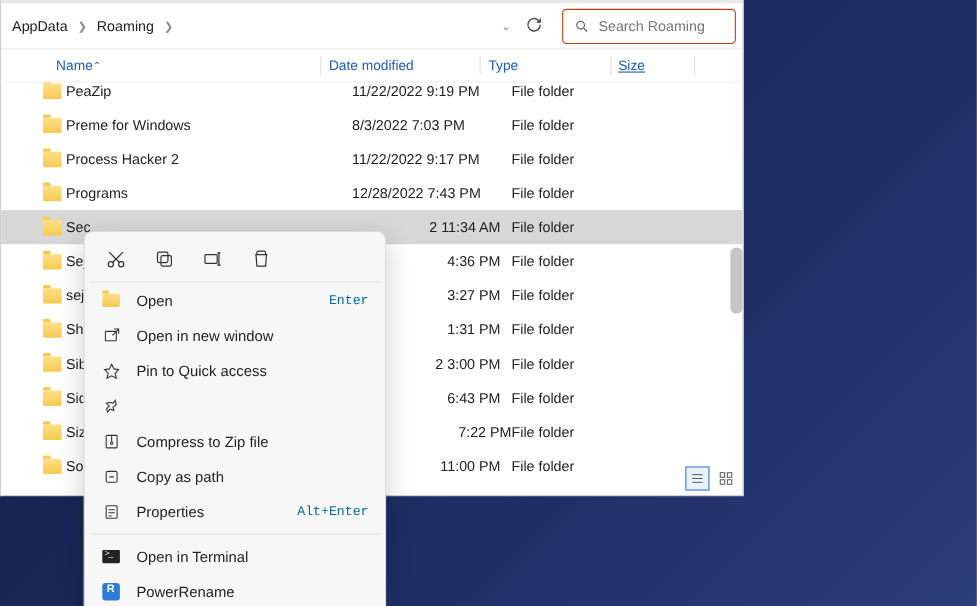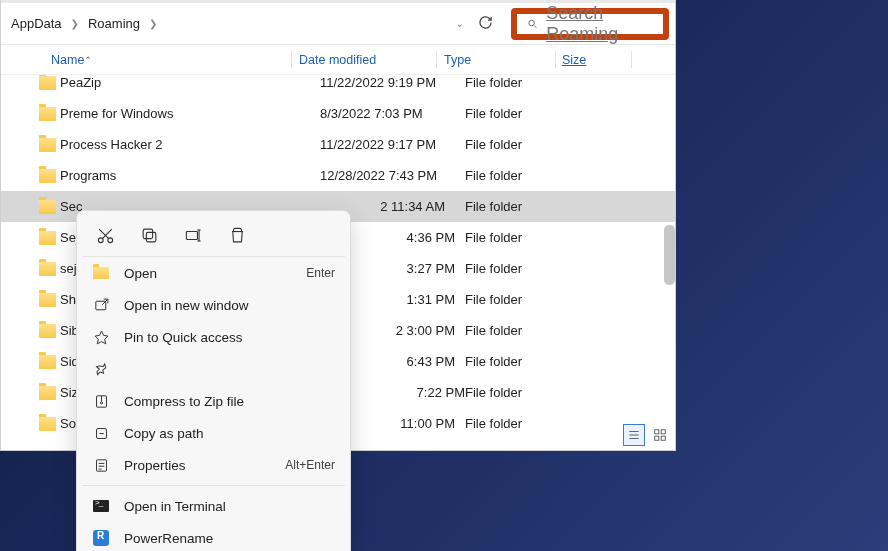--- a/index.html
+++ b/index.html
@@ -19,22 +19,22 @@
 }
 .breadcrumb {
   flex: 1; display: flex; align-items: center; font-size: 13px; color: #222;
   padding-left: 2px;
 }
 .crumb { padding: 2px 2px; }
 .chev { color: #888; font-size: 10px; padding: 0 7px; }
 .addr-controls { display: flex; align-items: center; gap: 14px; padding-right: 10px; color: #555; }
 .addr-controls span { font-size: 13px; cursor: pointer; }
 .search-box {
-  width: 158px; height: 32px; border: 6px solid #c2410c; border-radius: 4px;
-  display: flex; align-items: center; gap: 8px; padding: 0 10px; font-size: 18px; color: #777; text-decoration: underline;
+  width: 158px; height: 32px; border: 1px solid #c2410c; border-radius: 4px;
+  display: flex; align-items: center; gap: 8px; padding: 0 10px; font-size: 13px; color: #777;
 }
 .search-box svg { width: 14px; height: 14px; stroke: #666; }
 .columns {
   height: 30px; display: flex; align-items: center; font-size: 12.5px; color: #1a5fb4;
   padding-left: 50px; border-bottom: 1px solid #f0f0f0; position: relative;
 }
 .col-name { width: 248px; display: flex; align-items: center; }
 .col-date { width: 145px; }
 .col-type { width: 118px; }
 .col-size { width: 75px; text-decoration: underline; }
@@ -80,21 +80,21 @@
 }
 .cm-iconbtn { width: 22px; height: 22px; display: flex; align-items: center; justify-content: center; cursor: pointer; }
 .cm-iconbtn svg { width: 19px; height: 19px; stroke: #333; fill: none; stroke-width: 1.4; }
 .cm-item {
   height: 32px; display: flex; align-items: center; gap: 14px; padding: 0 10px;
   font-size: 13.5px; color: #222; border-radius: 4px; cursor: pointer;
 }
 .cm-item .ci { width: 18px; height: 18px; display: flex; align-items: center; justify-content: center; }
 .cm-item .ci svg { width: 17px; height: 17px; stroke: #333; fill: none; stroke-width: 1.4; }
 .cm-item .lab { flex: 1; }
-.cm-item .shortcut { font-size: 12px; color: #404040; }
+.cm-item .shortcut { font-size: 12px; color: #0369a1; font-family: Liberation Mono, monospace; }
 .cm-sep { height: 1px; background: #e2e2e2; margin: 4px 0; }
 .cm-folder-icon {
   width: 16px; height: 12px; background: linear-gradient(#ffe08a, #f7c94f); border-radius: 1px; position: relative;
 }
 .cm-folder-icon::before {
   content: ""; position: absolute; top: -3px; left: 0; width: 6px; height: 3px; background: #f7c94f; border-radius: 1px 1px 0 0;
 }
 .cm-term-icon {
   width: 16px; height: 12px; background: #222; border-radius: 1px; position: relative;
 }
@@ -178,21 +178,21 @@
     <div class="row">
       <div class="folder-icon"></div>
       <div class="cell-name">Programs</div>
       <div class="cell-date">12/28/2022 7:43 PM</div>
       <div class="cell-type">File folder</div>
       <div class="cell-size"></div>
     </div>
     <div class="row selected">
       <div class="folder-icon"></div>
       <div class="cell-name">Sec</div>
-      <div class="cell-date" style="text-align:right;padding-right:20px;">2 11:34 AM</div>
+      <div class="cell-date" style="text-align:right;padding-right:10px;">2 11:34 AM</div>
       <div class="cell-type">File folder</div>
       <div class="cell-size"></div>
     </div>
     <div class="row">
       <div class="folder-icon"></div>
       <div class="cell-name">Sej</div>
       <div class="cell-date" style="text-align:right;padding-right:10px;">4:36 PM</div>
       <div class="cell-type">File folder</div>
       <div class="cell-size"></div>
     </div>

